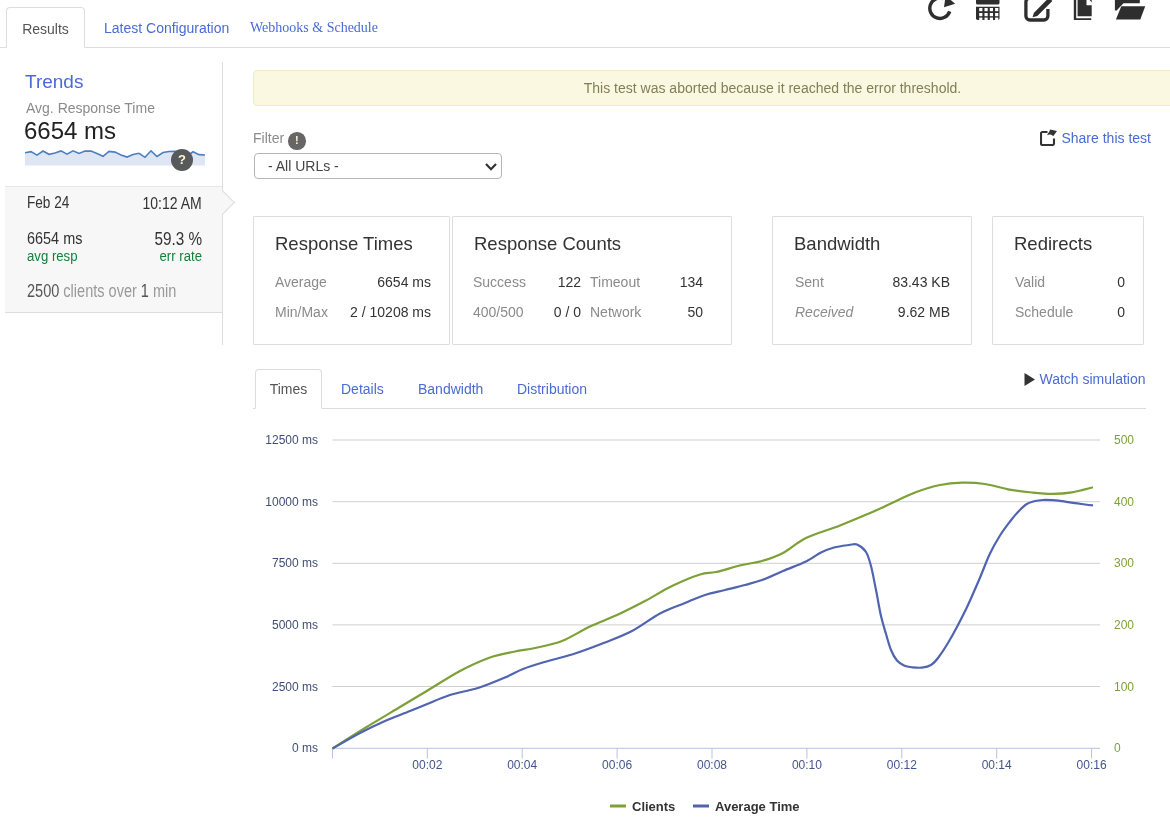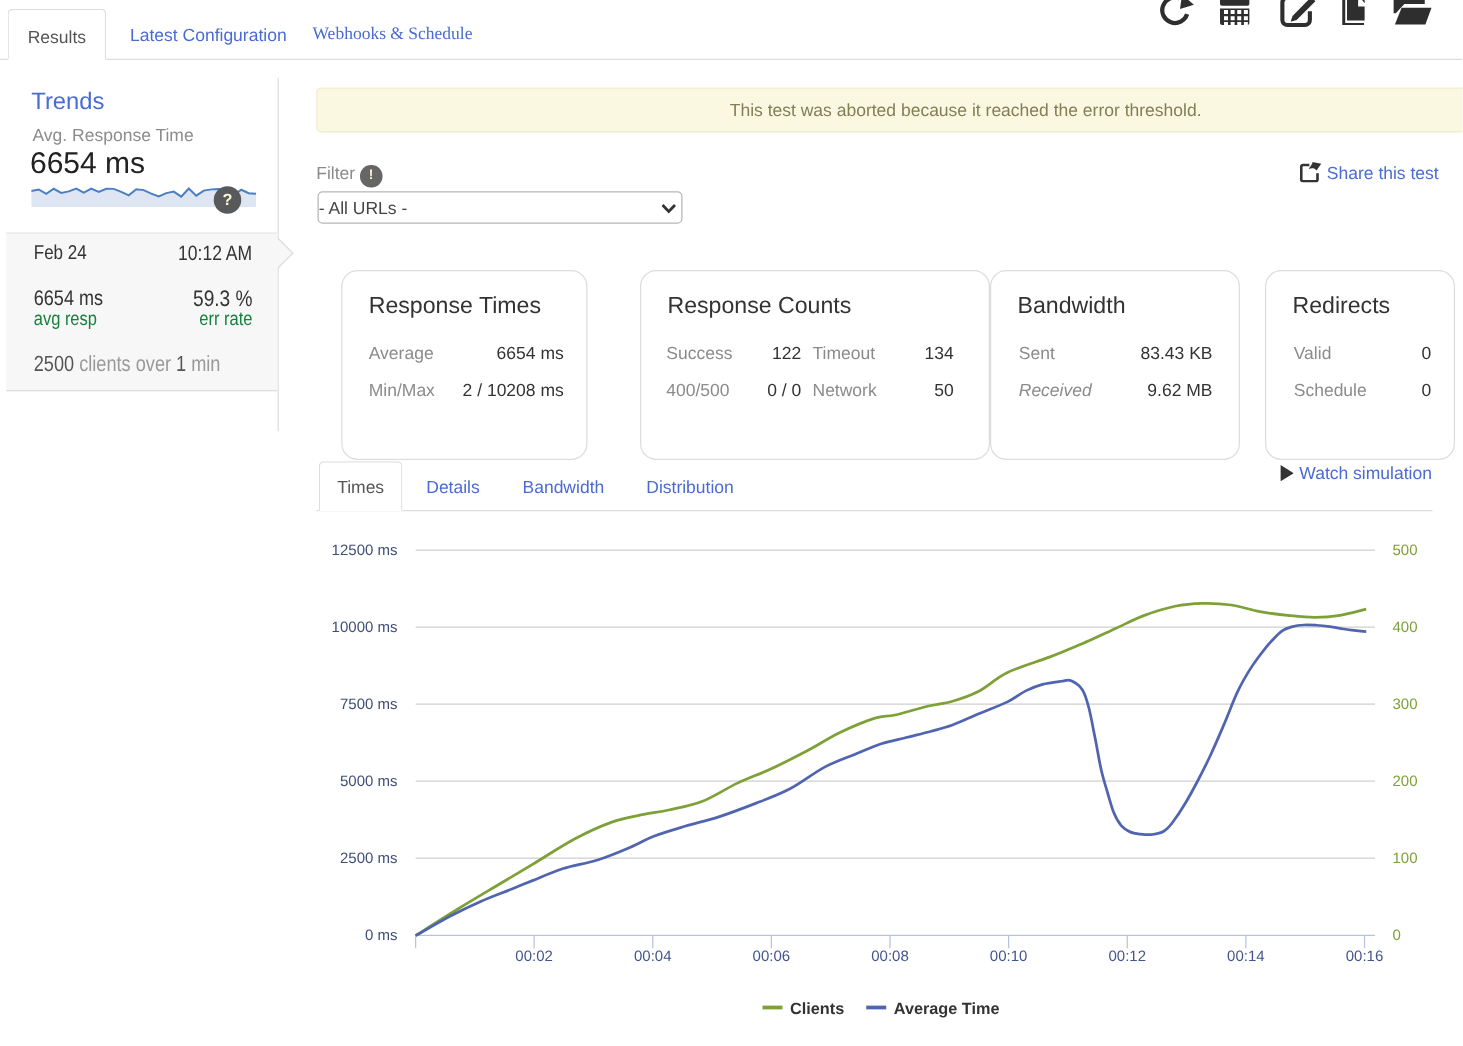--- a/index.html
+++ b/index.html
@@ -27,24 +27,24 @@
 .cxr { transform:scaleX(0.85); transform-origin:100% 0; display:inline-block; }
 .cx9 { transform:scaleX(0.83); transform-origin:0 0; white-space:nowrap; }
 
 
 #alert { left:253px; top:70px; width:1039px; height:36px; background:#fbf8e1; border:1px solid #f0ecca; border-radius:4px; text-align:center; line-height:34px; font-size:14px; color:#817e58; }
 
 
 .badge { position:absolute; border-radius:50%; background:#666; color:#fdf6d6; text-align:center; font-weight:bold; }
 
 
-#sel { left:254px; top:153px; width:292px; height:26px; border:1px solid #b5b5b5; border-radius:4px; background:#fff; font-size:14px; color:#444; line-height:24px; padding-left:0; }
-
-
-.card { position:absolute; top:216px; height:152px; border:1px solid #ddd; border-radius:13px; background:#fff;margin-left:20px; }
+#sel { left:254px; top:153px; width:248px; height:26px; border:1px solid #b5b5b5; border-radius:4px; background:#fff; font-size:14px; color:#444; line-height:24px; padding-left:13px; }
+
+
+.card { position:absolute; top:216px; height:129px; border:1px solid #ddd; border-radius:1px; background:#fff; }
 .ch { position:absolute; left:21px; top:16px; font-size:18.5px; color:#333; }
 .crow { position:absolute; font-size:14px; }
 .cl { color:#8b8b8b; }
 .cv { color:#333; text-align:right; position:absolute; }
 
 
 #nav2 { position:absolute; left:253px; top:408px; width:893px; border-bottom:1px solid #ddd; }
 #tabT { left:255px; top:369px; width:67px; height:40px; line-height:38px; }
 
 #chart { left:253px; top:425px; }
@@ -145,21 +145,21 @@
     </svg>
 </div>
 
 <div class="card" style="left:253px; width:197px;">
   <div class="ch">Response Times</div>
   <div class="crow cl" style="left:21px; top:56.5px;">Average</div>
     <div class="crow cv" style="right:18px; top:56.5px;">6654 ms</div>
   <div class="crow cl" style="left:21px; top:86.5px;">Min/Max</div>
     <div class="crow cv" style="right:18px; top:86.5px;">2 / 10208 ms</div>
 </div>
-<div class="card" style="left:492px; width:280px;">
+<div class="card" style="left:452px; width:280px;">
   <div class="ch">Response Counts</div>
   <div class="crow cl" style="left:20px; top:56.5px;">Success</div>
     <div class="crow cv" style="left:100px; width:28px; top:56.5px;">122</div>
   <div class="crow cl" style="left:137px; top:56.5px;">Timeout</div>
     <div class="crow cv" style="left:220px; width:30px; top:56.5px;">134</div>
   <div class="crow cl" style="left:20px; top:86.5px;">400/500</div>
     <div class="crow cv" style="left:95px; width:33px; top:86.5px;">0 / 0</div>
   <div class="crow cl" style="left:137px; top:86.5px;">Network</div>
     <div class="crow cv" style="left:220px; width:30px; top:86.5px;">50</div>
 </div>

